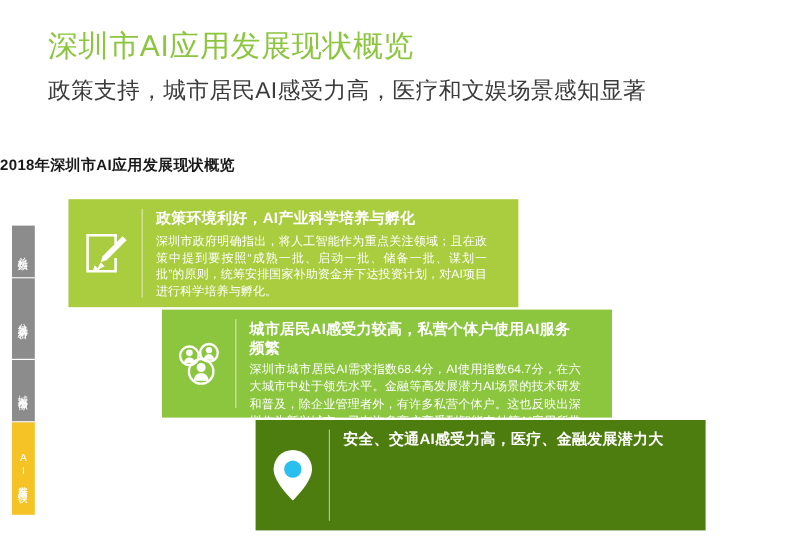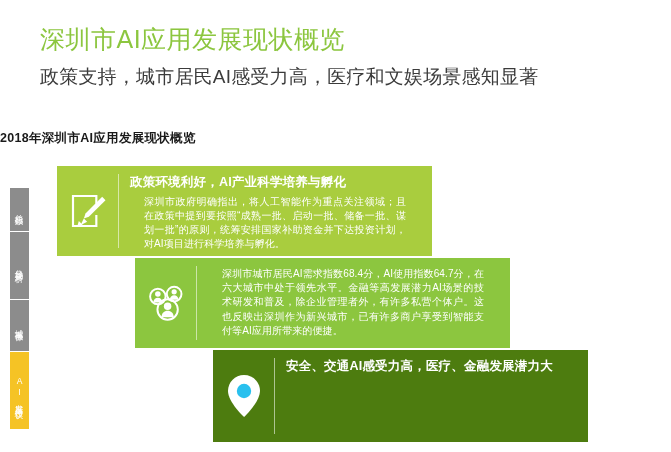--- a/index.html
+++ b/index.html
@@ -71,21 +71,21 @@
     padding:9px 26px 8px 11px;
     display:flex;flex-direction:column;justify-content:space-between;
     min-width:0;
   }
   .card .c-title{
     font-size:12.5px;font-weight:bold;color:#ffffff;
     letter-spacing:0.2px;line-height:1.25;margin-bottom:4px;
   }
   .card .c-body{
     font-size:10px;color:#ffffff;line-height:1.42;
-    letter-spacing:0.1px;text-align:justify;margin-left:14px;
+    letter-spacing:0.1px;text-align:justify;
   }
 
   #card1{left:57px;top:166px;width:375px;height:90px;background:#a9cd3e;}
   #card2{left:135px;top:258px;width:375px;height:90px;background:#8cc63f;}
   #card3{left:213px;top:350px;width:375px;height:92px;background:#4d7c0f;}
 
   svg{display:block;}
 </style>
 </head>
 <body>
@@ -143,20 +143,21 @@
           <path d="M11.5 23.5 c0-3.6 2.5-5.8 5.5-5.8 s5.5 2.2 5.5 5.8 z"></path>
           <circle cx="37" cy="10.3" r="3.2"></circle>
           <path d="M31.8 20 c0-3.4 2.3-5.5 5.2-5.5 s5.2 2.1 5.2 5.5 z"></path>
           <circle cx="29" cy="28" r="4.6"></circle>
           <path d="M21.5 41.5 c0-5 3.4-7.9 7.5-7.9 s7.5 2.9 7.5 7.9 z"></path>
         </g>
       </svg>
     </span>
   </div>
   <div class="text-col">
+    <div class="c-title">城市居民AI感受力较高，私营个体户使用AI服务频繁</div>
     <div class="c-body">深圳市城市居民AI需求指数68.4分，AI使用指数64.7分，在六大城市中处于领先水平。金融等高发展潜力AI场景的技术研发和普及，除企业管理者外，有许多私营个体户。这也反映出深圳作为新兴城市，已有许多商户享受到智能支付等AI应用所带来的便捷。</div>
   </div>
 </div>
 
 <div class="card" id="card3">
   <div class="icon-col">
     <span>
       <svg width="38" height="46" viewBox="0 0 38 46">
         <path d="M19 2 C10 2 3 9 3 18 C3 29 19 44 19 44 C19 44 35 29 35 18 C35 9 28 2 19 2 Z" fill="#ffffff"></path>
         <circle cx="19" cy="18" r="7.2" fill="#29c0ee"></circle>

